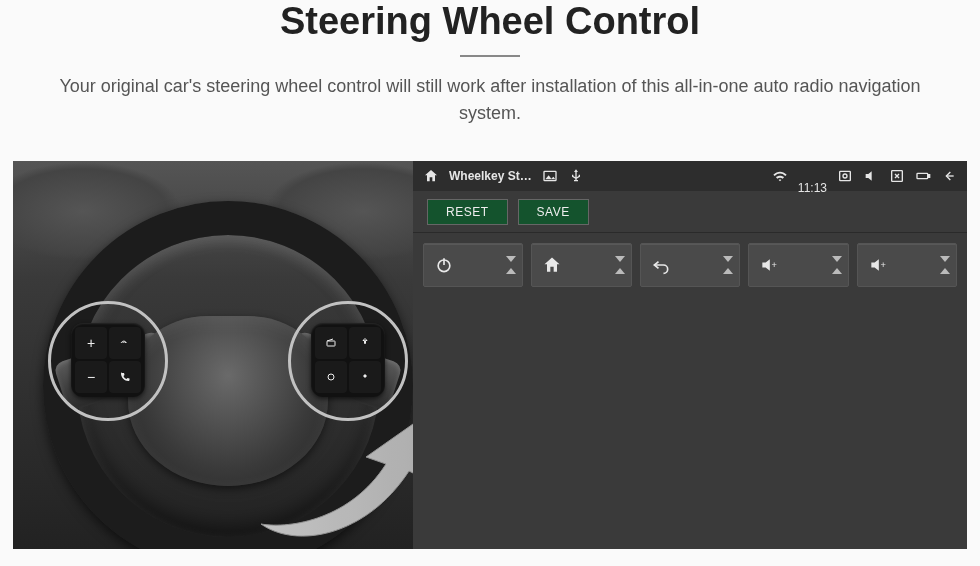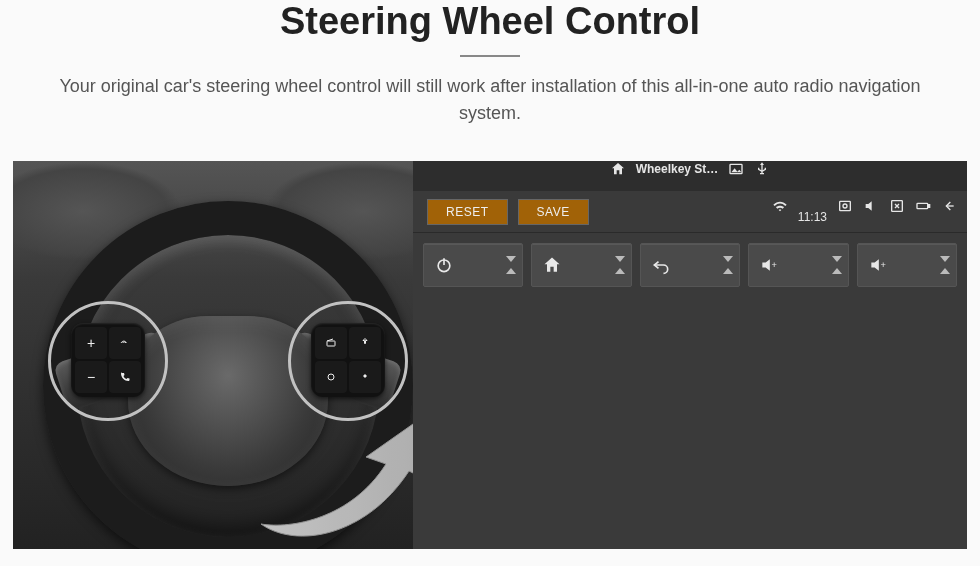--- a/index.html
+++ b/index.html
@@ -147,41 +147,40 @@
     }
     .status-bar {
       height: 30px;
       background: #2d2d2d;
       display: flex;
       align-items: center;
       padding: 0 10px;
       color: #e6e6e6;
       font-size: 12px;
       gap: 10px;
-      flex-direction: column;
     }
     .status-left { display: flex; align-items: center; gap: 10px; }
     .status-right { margin-left: auto; display: flex; align-items: center; gap: 10px; }
     .sb-icon { width: 16px; height: 16px; display: flex; align-items: center; justify-content: center; }
     .sb-icon svg { width: 100%; height: 100%; }
     .app-title { font-weight: bold; }
     .clock { font-size: 12px; margin-top: 23px; }
     .toolbar {
       height: 42px;
       display: flex;
       align-items: center;
       padding: 0 14px;
       gap: 10px;
       color: #ddd;
       font-size: 13px;
       border-bottom: 1px solid #2a2a2a;
     }
     .toolbar-hint { flex: 1; text-align: center; color: #ccc; }
     .toolbar-btn {
-      background: #a16207;
+      background: #14532d;
       border: 1px solid #666;
       color: #eee;
       font-size: 12px;
       padding: 5px 18px;
       cursor: pointer;
       letter-spacing: .5px;
     }
     .fn-row {
       display: flex;
       gap: 8px;

